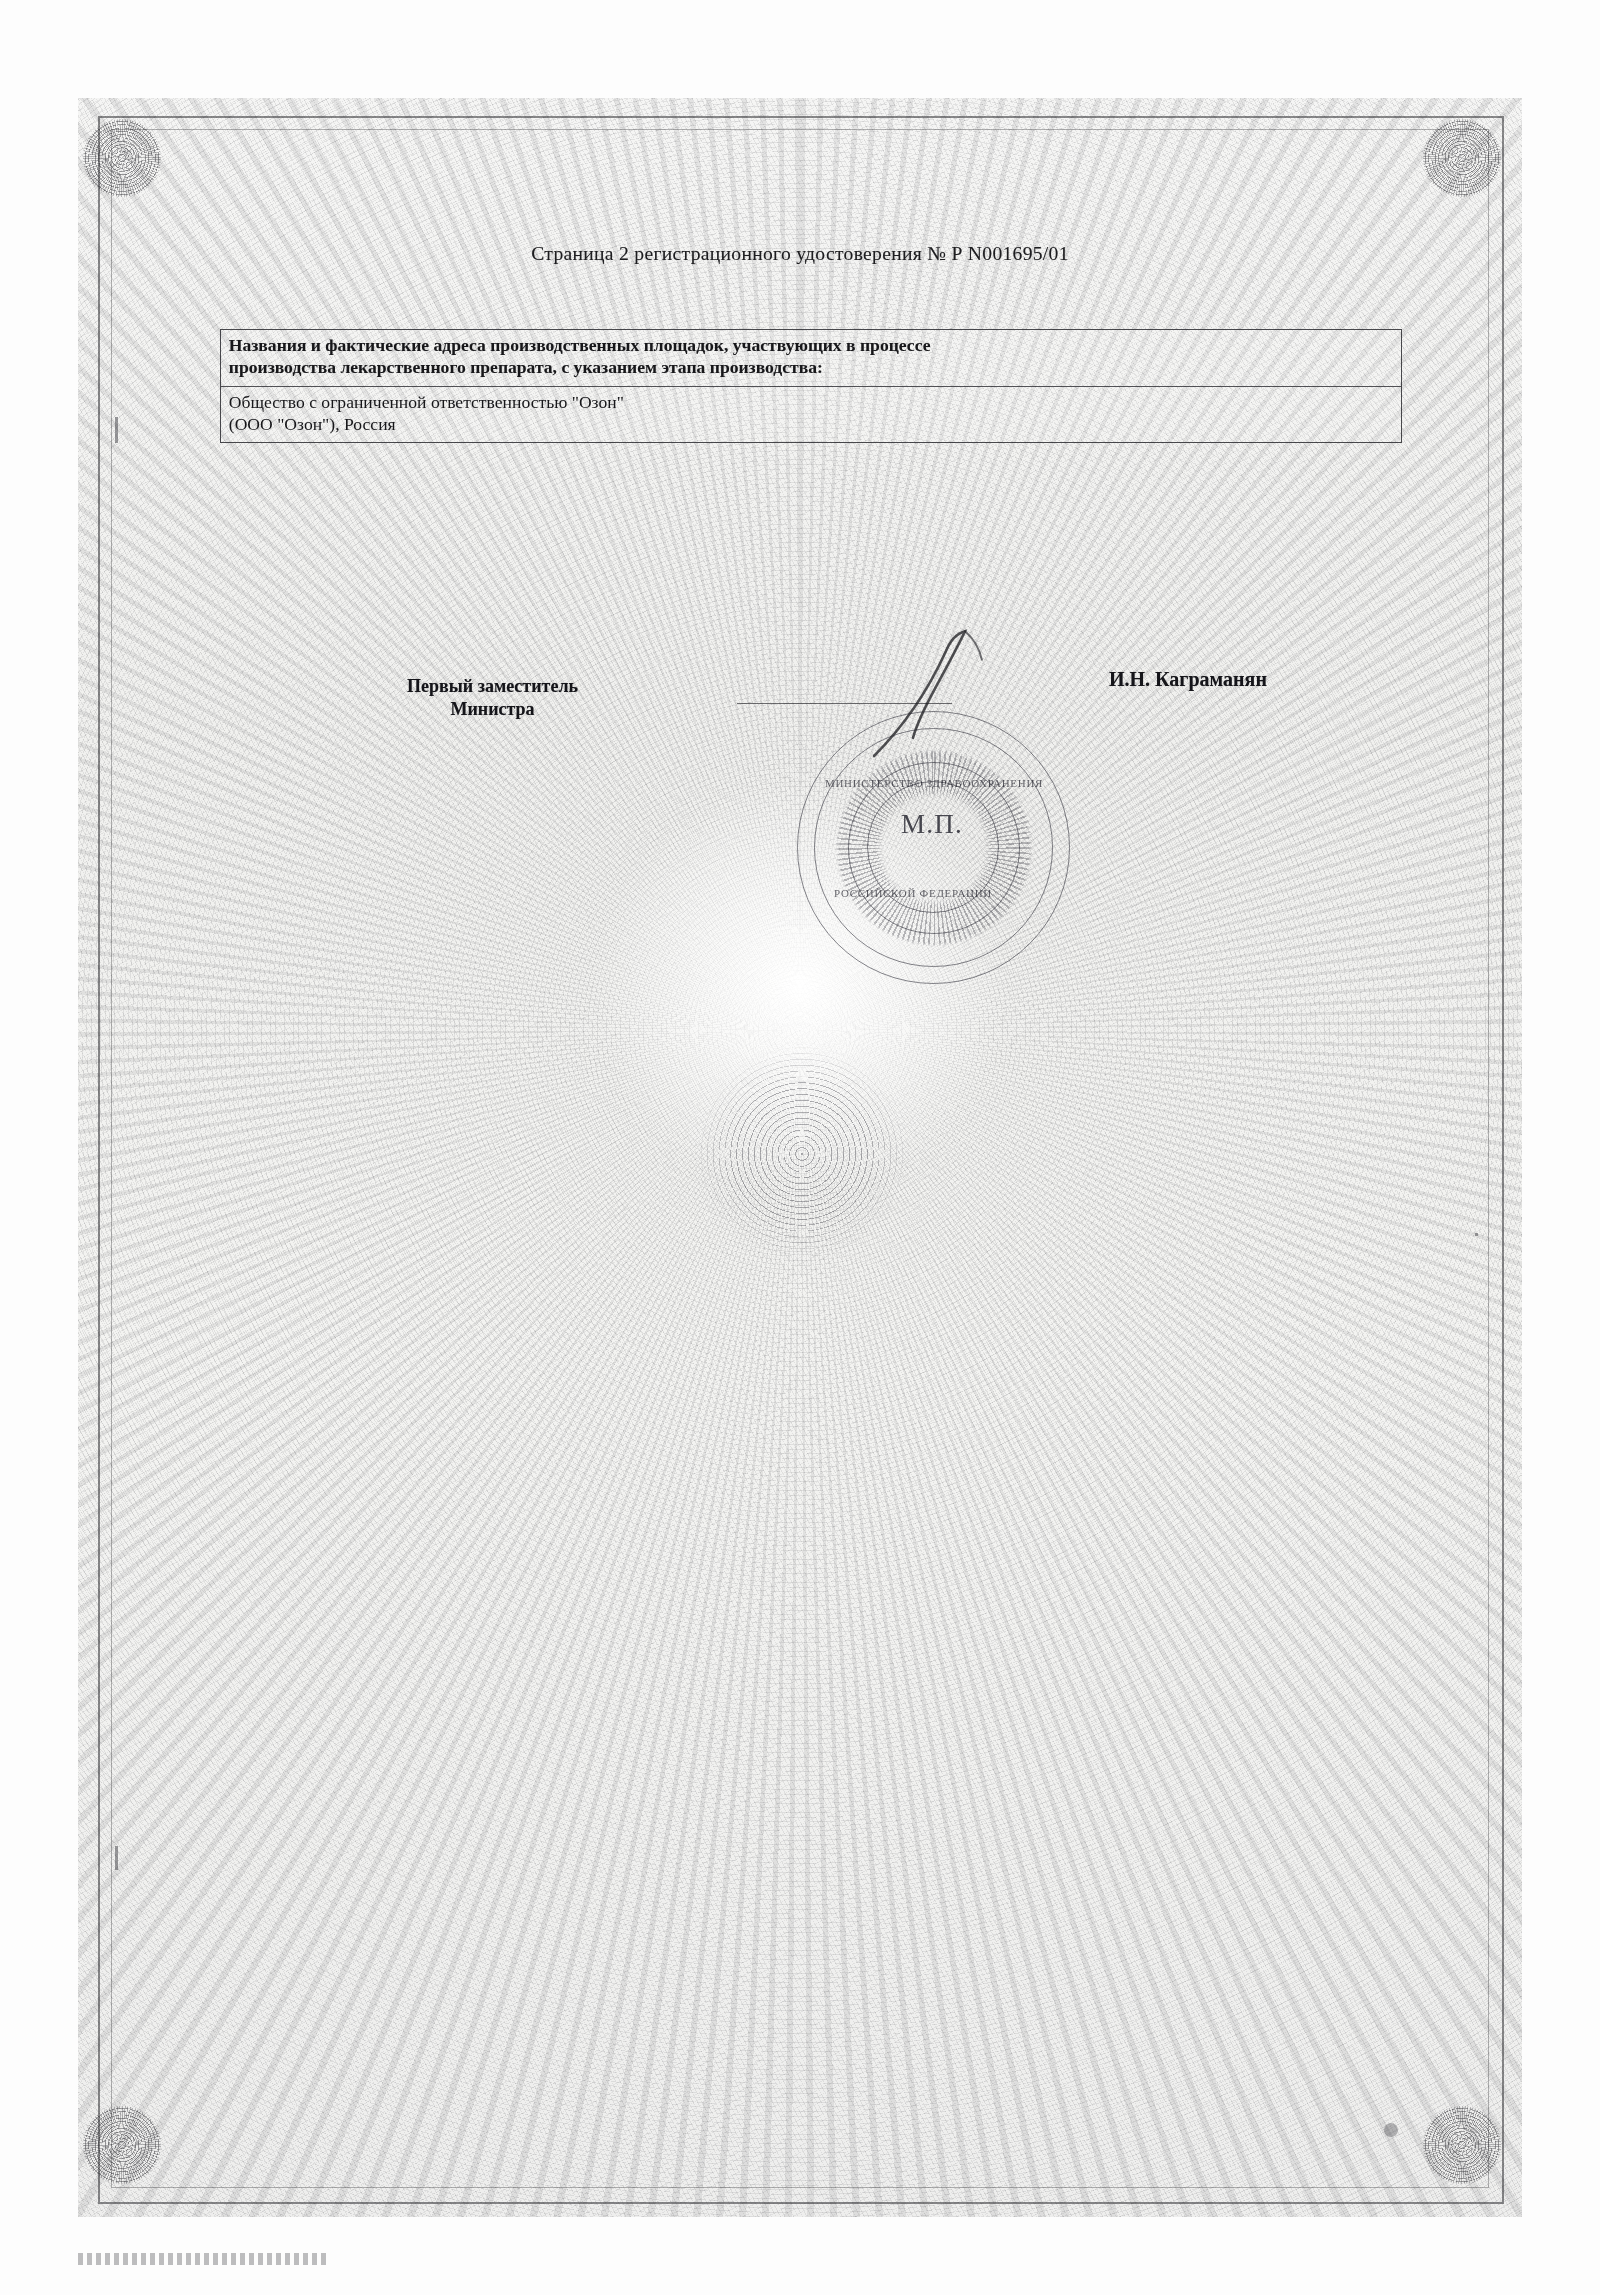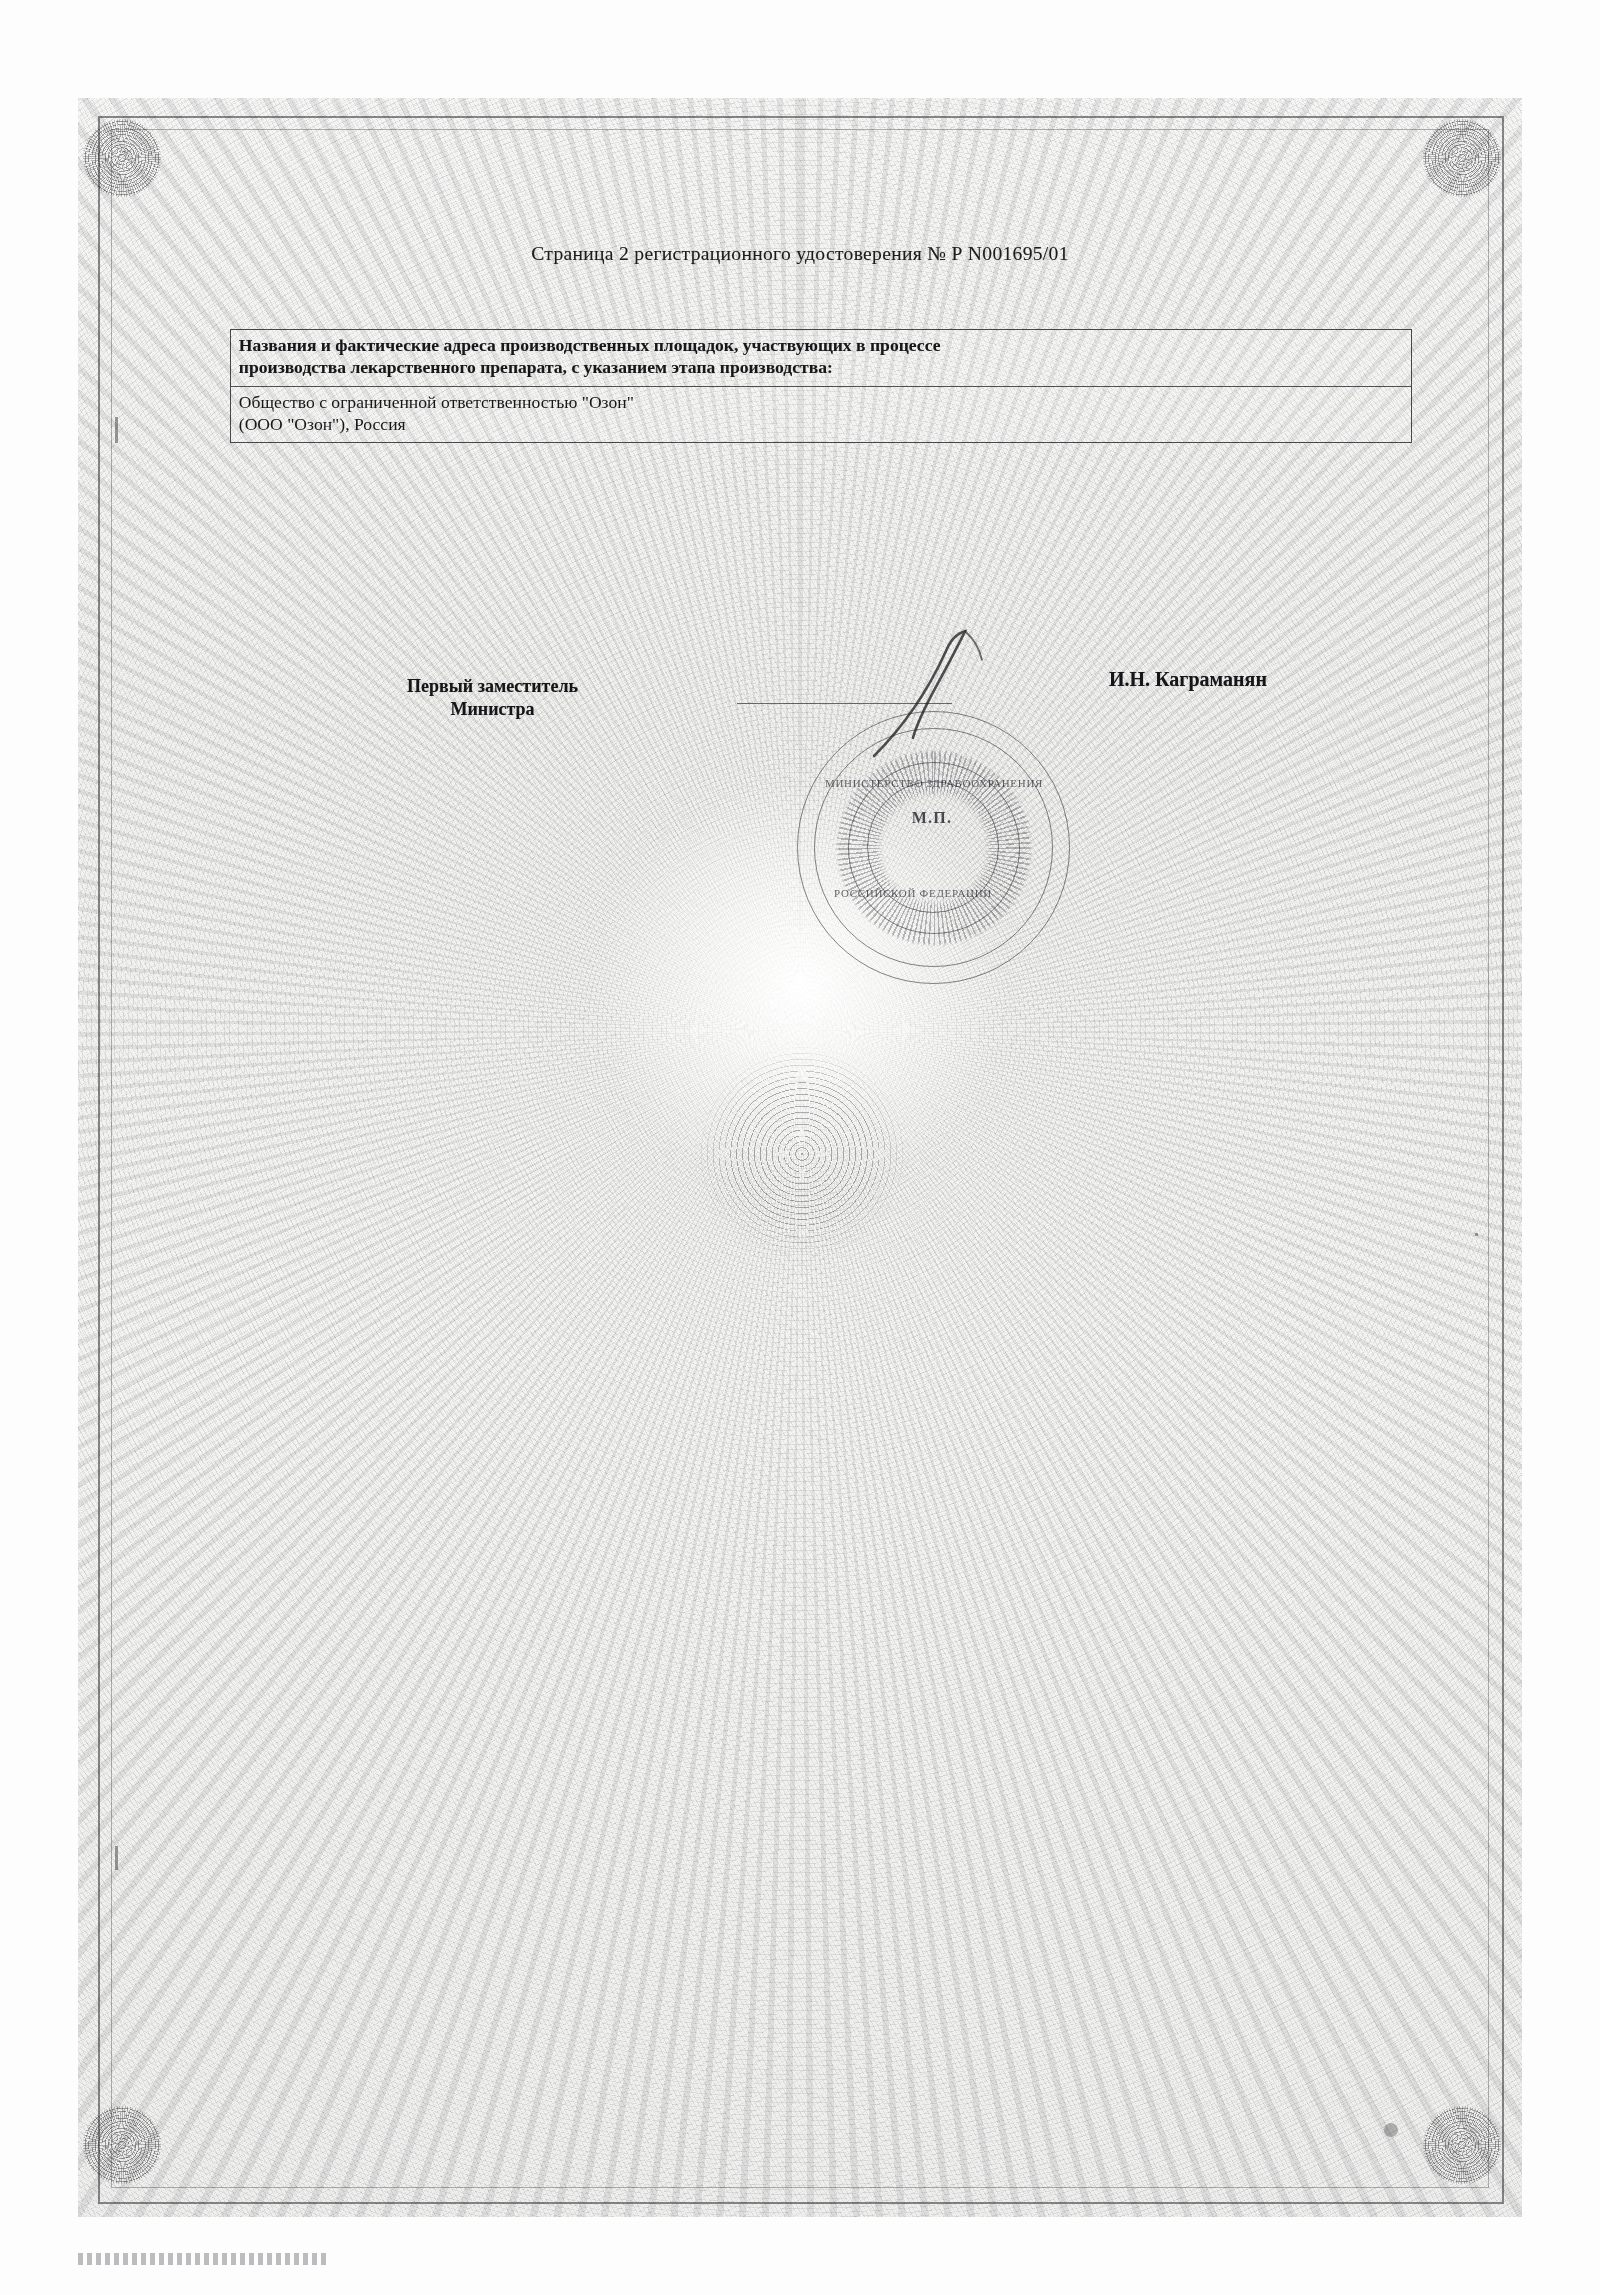--- a/index.html
+++ b/index.html
@@ -90,21 +90,20 @@
   .table-block {
     position: absolute;
     left: 220px;
     top: 329px;
     width: 1180px;
     border: 1.3px solid rgba(30,30,35,0.8);
     background: rgba(255,255,255,0.10);
     font-size: 17.6px;
     line-height: 1.25;
     color: #17171a;
-    margin-left: 10px;
   }
   .trow {
     display: flex;
     border-bottom: 1.3px solid rgba(30,30,35,0.75);
   }
   .trow:last-child { border-bottom: none; }
   .tcell {
     padding: 5.2px 7.8px 6.5px 7.8px;
   }
   .tcell.full { width: 100%; }
@@ -188,22 +187,22 @@
   .ring-a { left: 797px; top: 711px; width: 271px; height: 271px; }
   .ring-b { left: 814px; top: 728px; width: 237px; height: 237px; border-width: 0.7px; }
   .ring-c { left: 848px; top: 762px; width: 170px; height: 170px; border-width: 0.7px; }
   .ring-d { left: 867px; top: 781px; width: 130px; height: 130px; border-width: 0.7px; }
   .stamp-center {
     position: absolute;
     left: 867px;
     top: 809px;
     width: 130px;
     text-align: center;
-    font-size: 16px;
-    font-weight: bold;
+    font-size: 27px;
+    font-weight: normal;
     color: rgba(30,30,40,0.80);
     letter-spacing: 1.3px;
   }
   .stamp-top-text, .stamp-bottom-text {
     position: absolute;
     width: 274px;
     text-align: center;
     font-size: 11px;
     color: rgba(30,30,40,0.70);
     letter-spacing: 0.7px;

